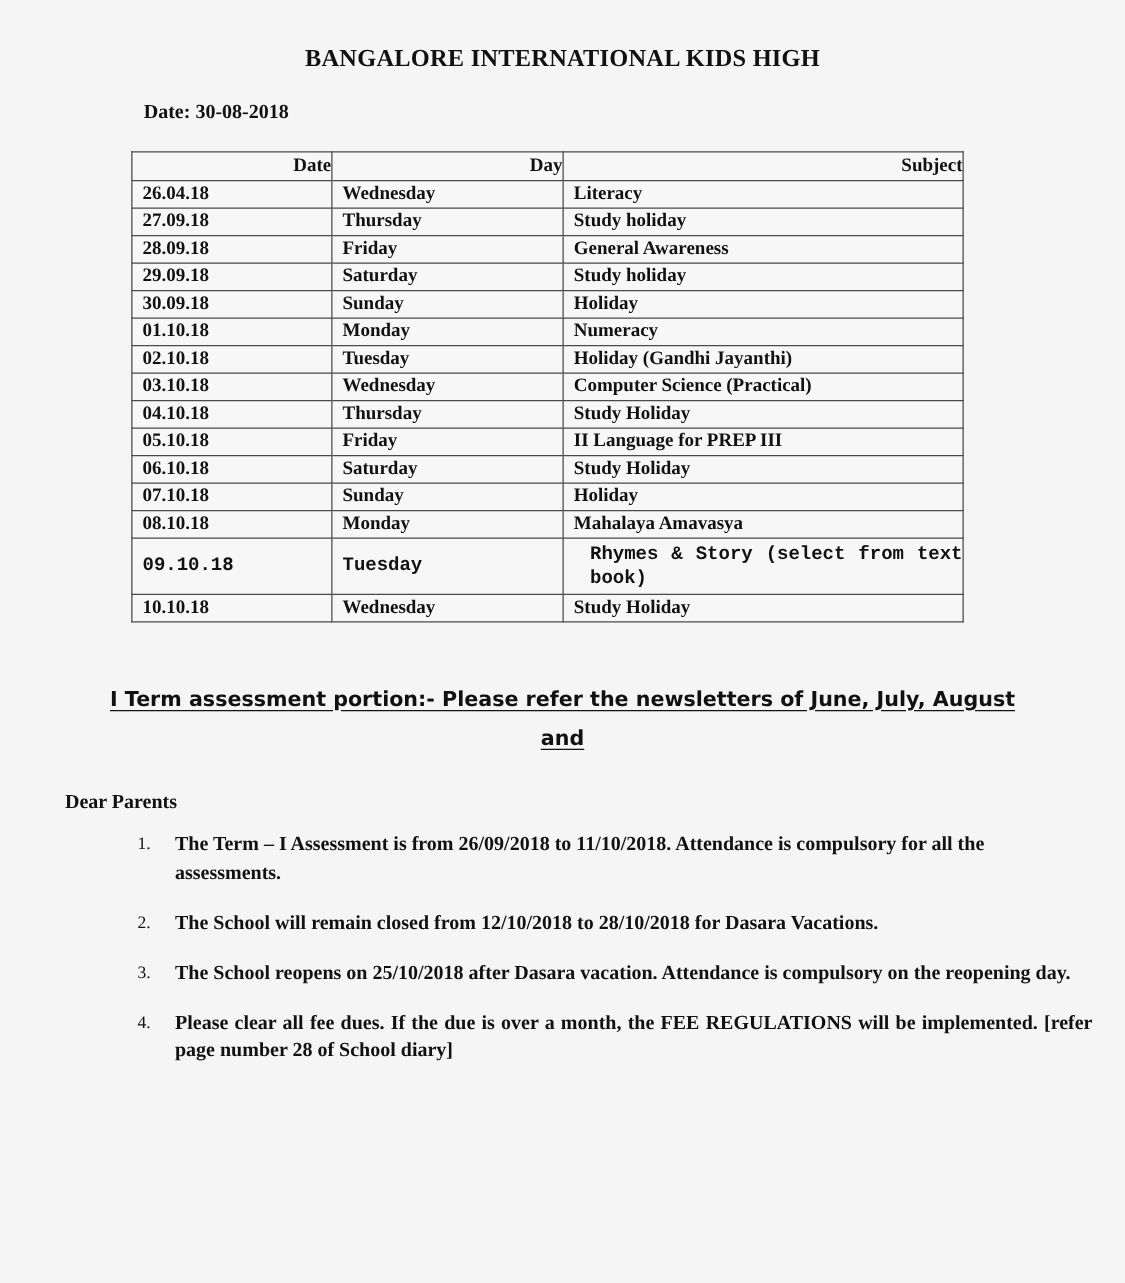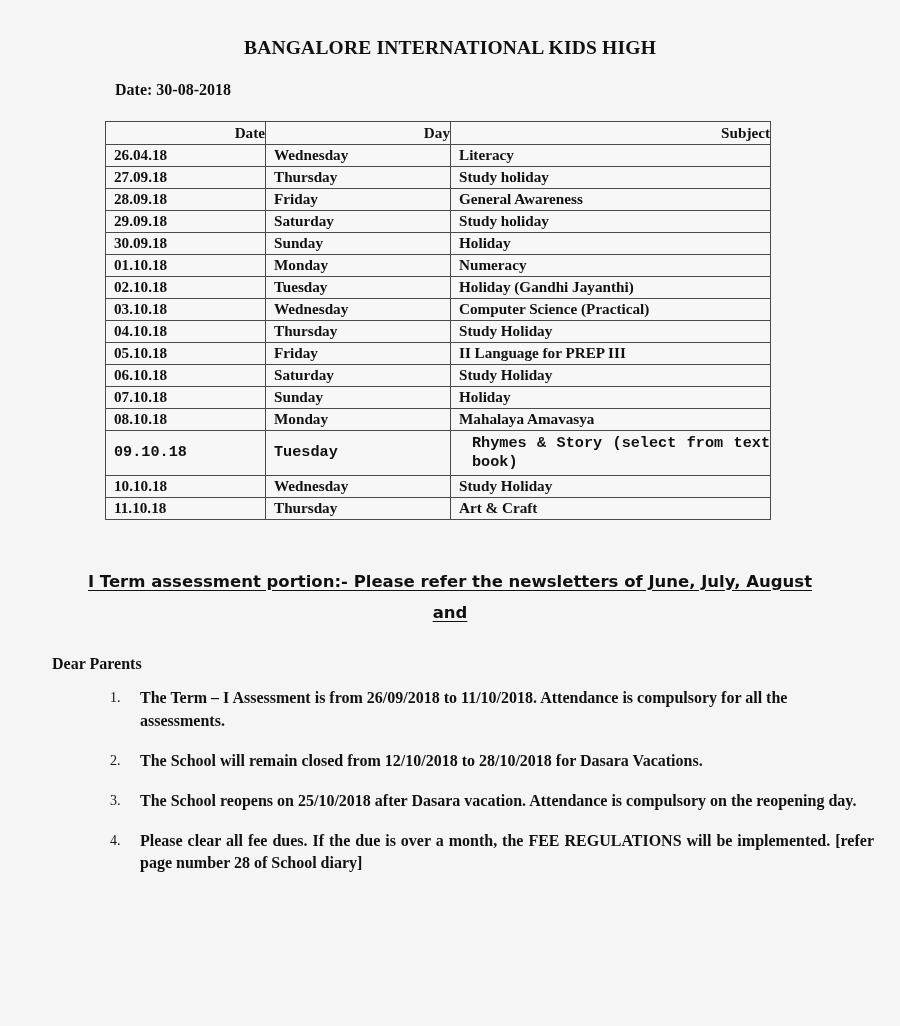--- a/index.html
+++ b/index.html
@@ -249,25 +249,20 @@
         <tr class="tall">
           <td>09.10.18</td>
           <td>Tuesday</td>
           <td class="subject wrap">Rhymes &amp; Story (select from text book)</td>
         </tr>
         <tr>
           <td>10.10.18</td>
           <td>Wednesday</td>
           <td class="subject">Study Holiday</td>
         </tr>
-        <tr>
-          <td>11.10.18</td>
-          <td>Thursday</td>
-          <td class="subject">Art &amp; Craft</td>
-        </tr>
       </tbody>
     </table>
   </div>
 
   <p class="portion-note">
     <span class="u">I Term assessment portion:- Please refer the newsletters of June, July, August and</span><br>
   </p>
 
   <p class="salutation">Dear Parents</p>
 

